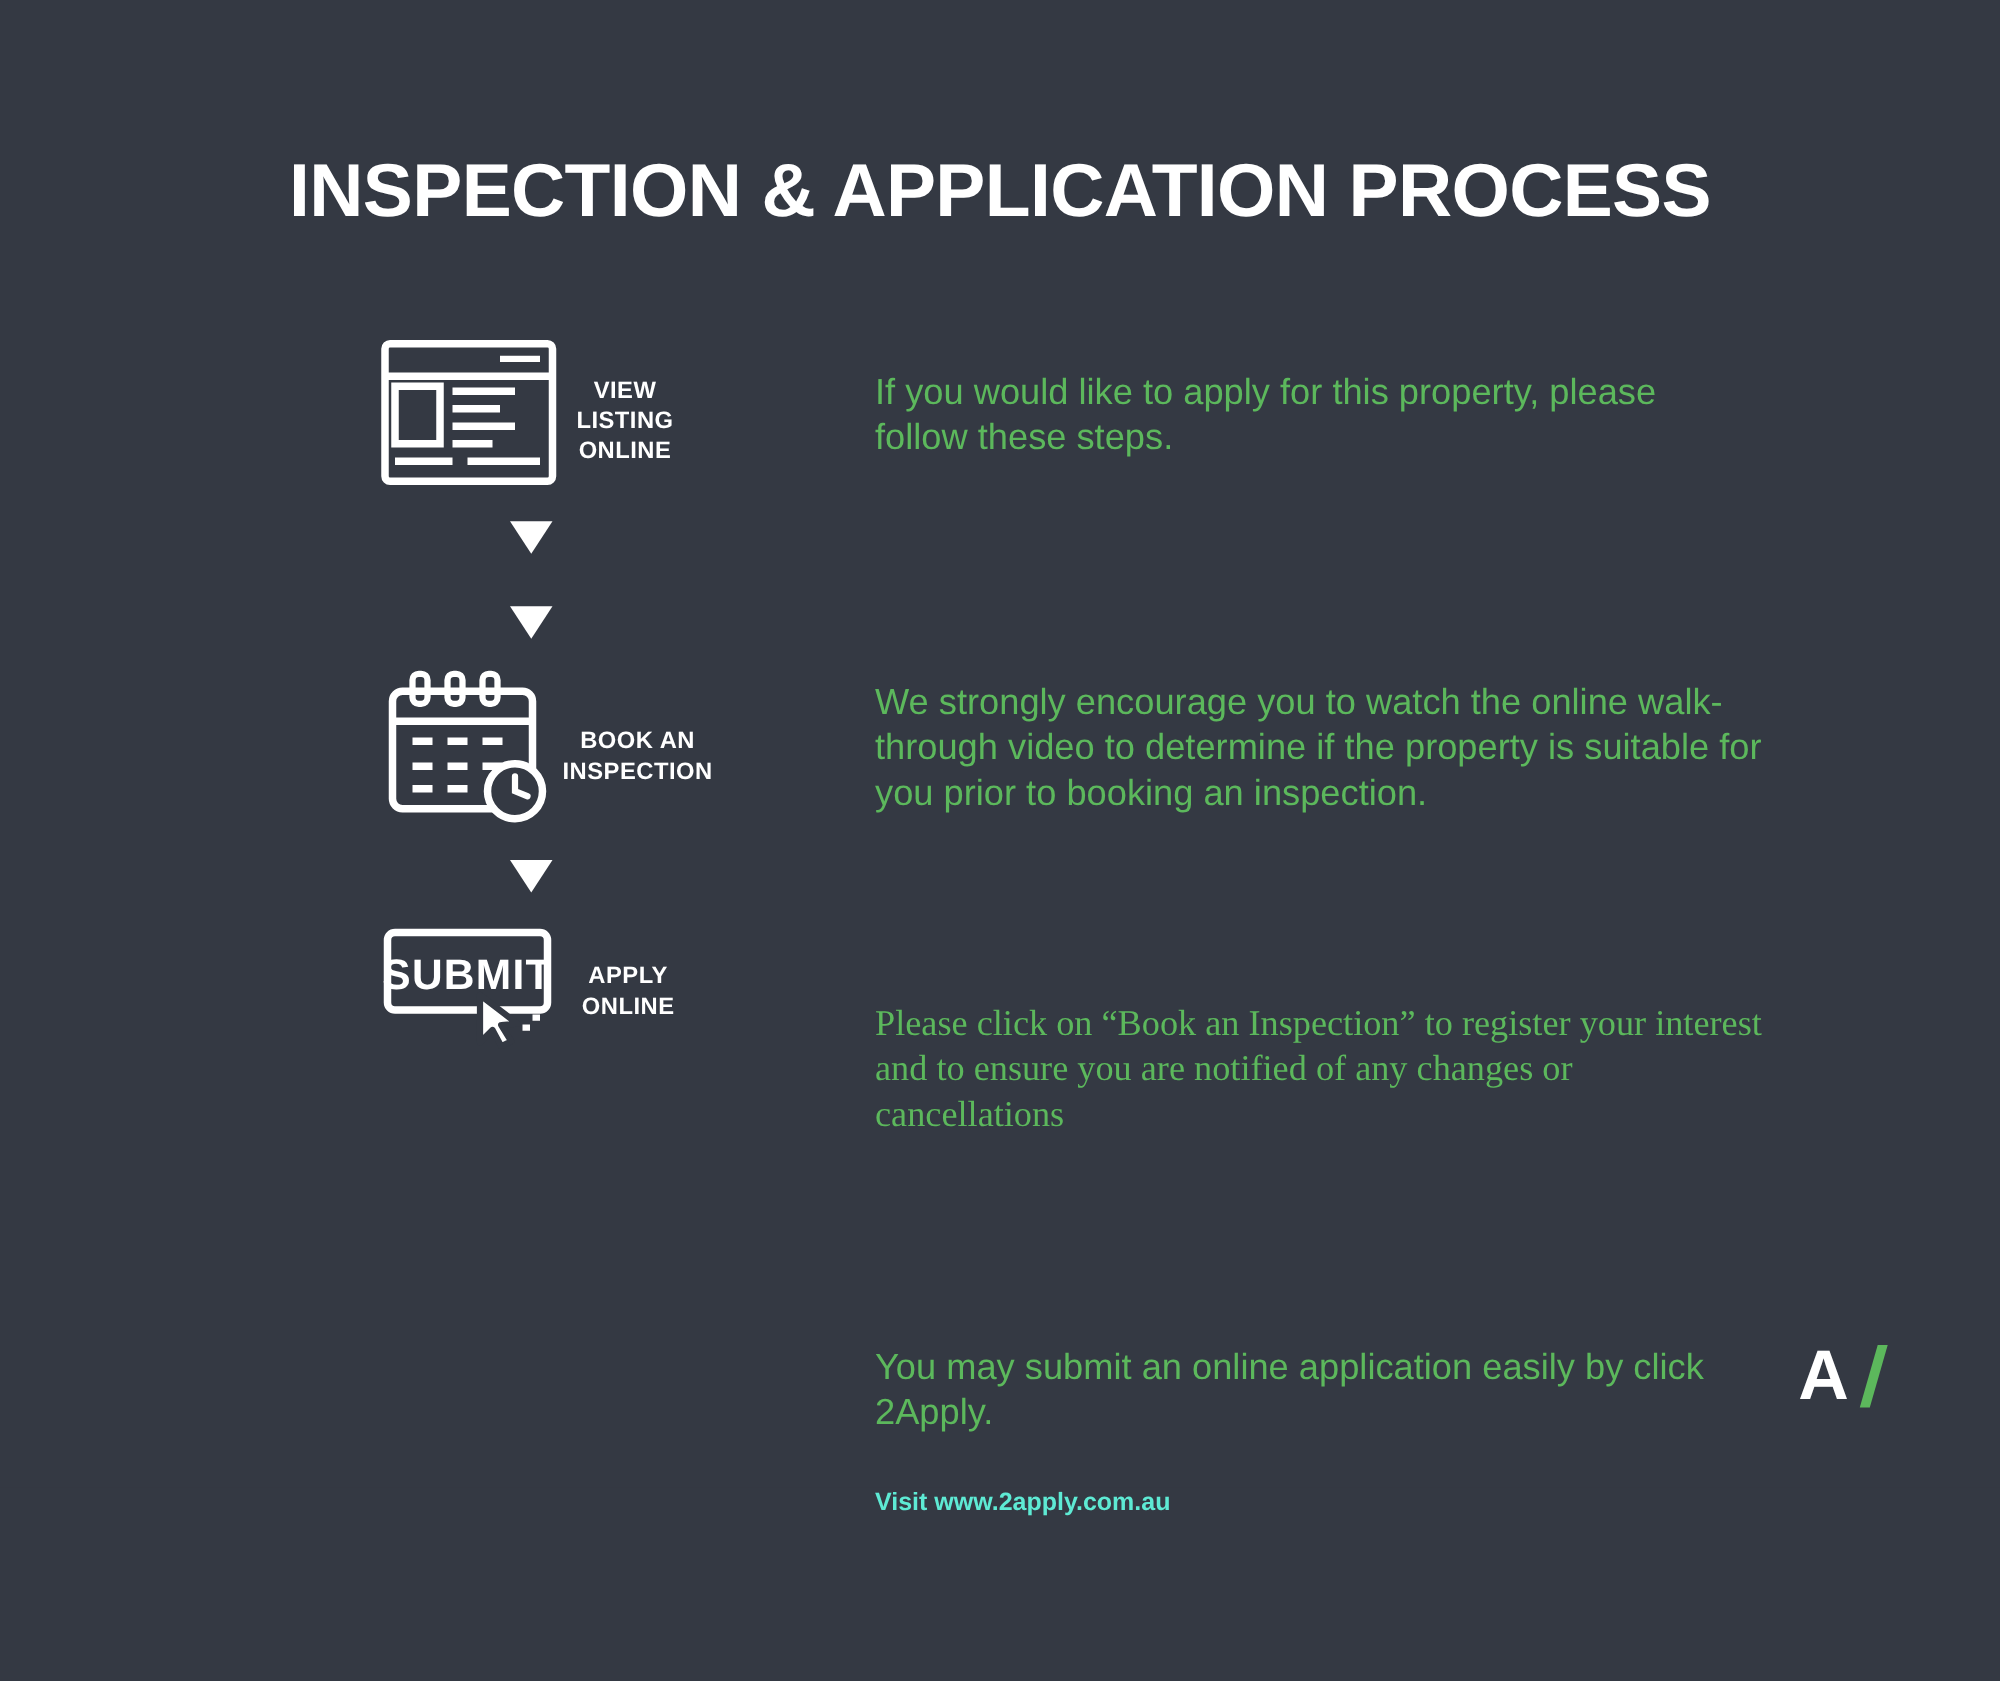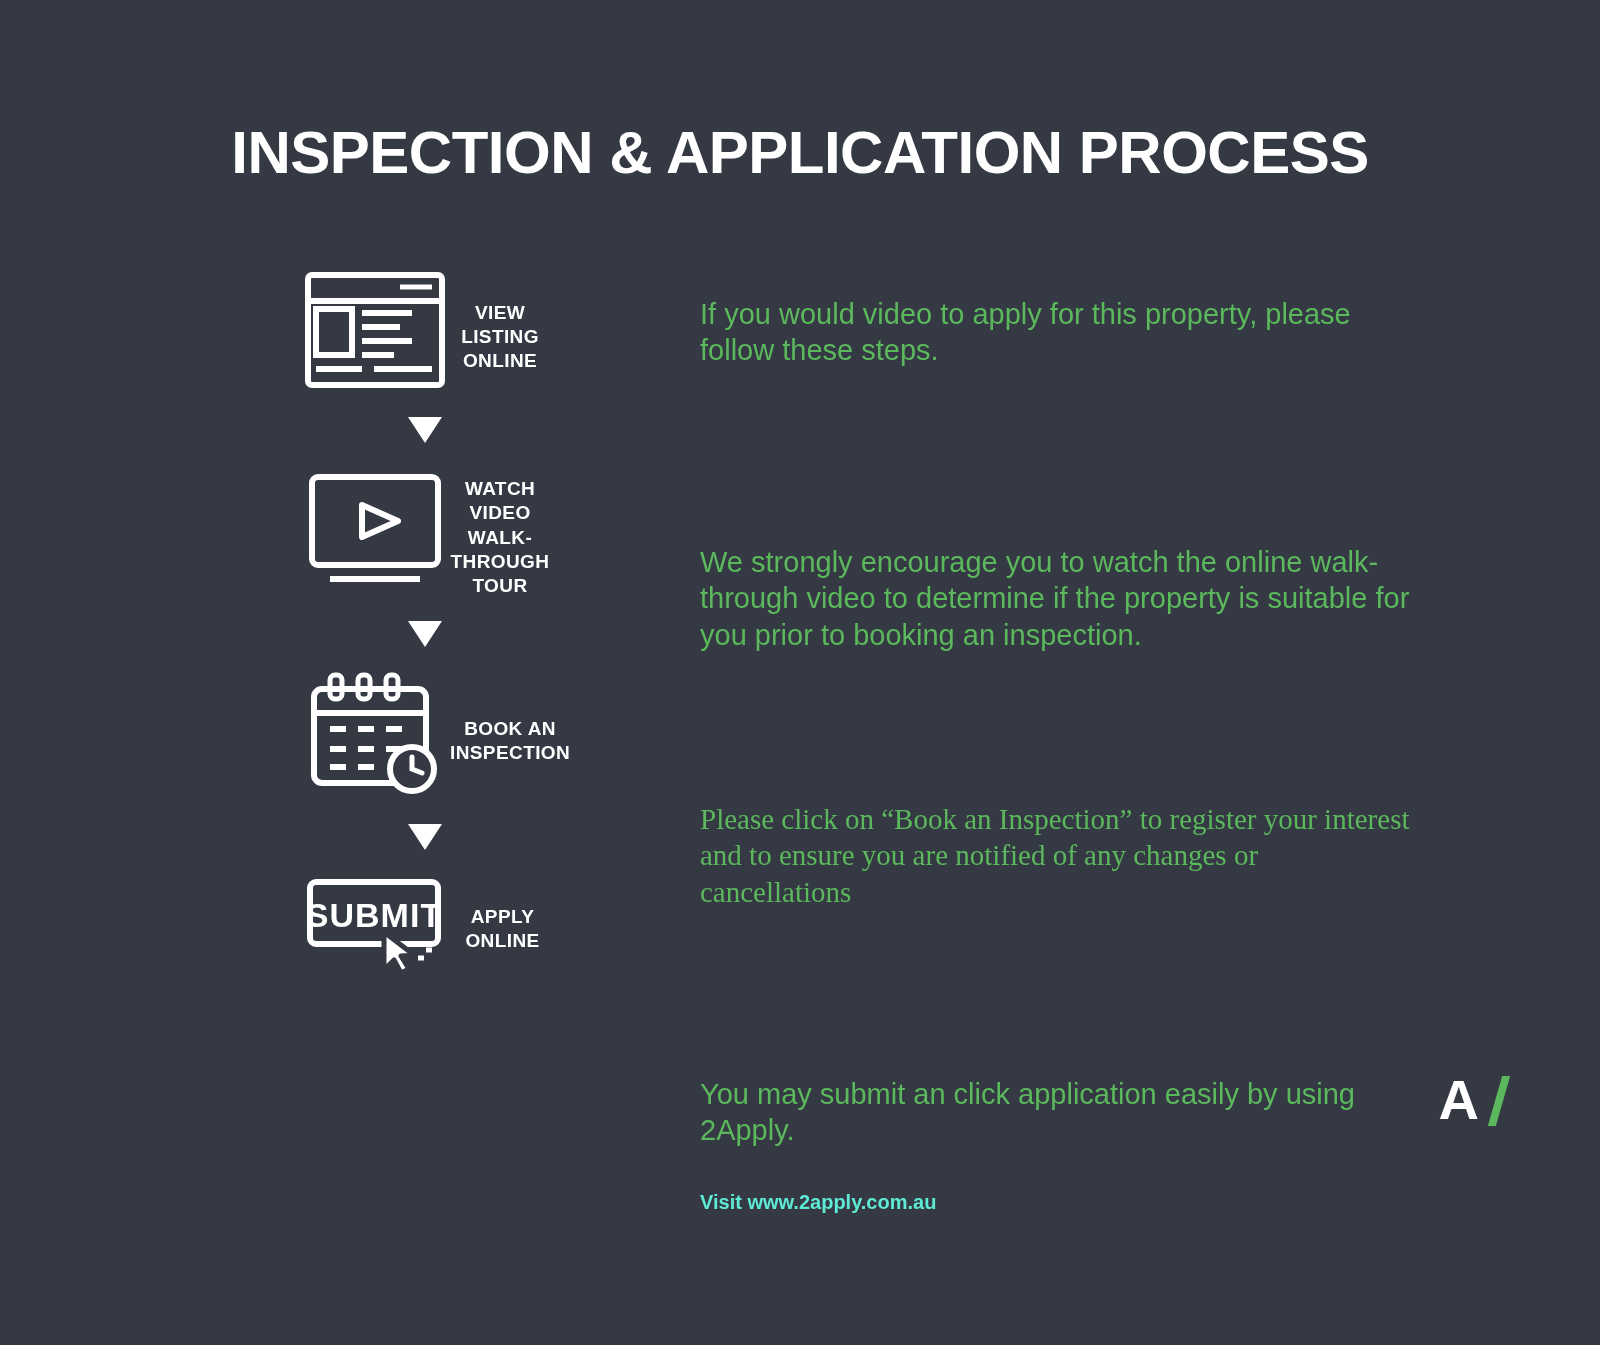--- a/index.html
+++ b/index.html
@@ -153,31 +153,20 @@
           <line x1="100" y1="22" x2="132" y2="22" stroke="#ffffff" stroke-width="5"></line>
         </svg>
       </div>
       <div class="step-label">VIEW LISTING ONLINE</div>
     </div>
 
     <div class="arrow-wrap">
         <div class="arrow"></div>
       </div>
 
-    <div class="step">
-      <div class="icon-box">
-        <svg width="150" height="120" viewBox="0 0 150 120">
-          <rect x="12" y="6" width="126" height="88" rx="6" fill="none" stroke="#ffffff" stroke-width="6"></rect>
-          <path d="M62 34 L98 50 L62 66 Z" fill="none" stroke="#ffffff" stroke-width="6" stroke-linejoin="round"></path>
-          <line x1="30" y1="108" x2="120" y2="108" stroke="#ffffff" stroke-width="6"></line>
-        </svg>
-      </div>
-      <div class="step-label">WATCH VIDEO
-WALK-THROUGH TOUR</div>
-    </div>
 
     <div class="arrow-wrap">
         <div class="arrow"></div>
       </div>
 
     <div class="step">
       <div class="icon-box">
         <svg width="150" height="135" viewBox="0 0 150 135">
           <rect x="14" y="22" width="112" height="94" rx="8" fill="none" stroke="#ffffff" stroke-width="6"></rect>
           <line x1="14" y1="46" x2="126" y2="46" stroke="#ffffff" stroke-width="6"></line>
@@ -212,24 +201,24 @@
           <line x1="126" y1="80" x2="132" y2="80" stroke="#ffffff" stroke-width="5"></line>
           <line x1="118" y1="88" x2="124" y2="88" stroke="#ffffff" stroke-width="5"></line>
         </svg>
       </div>
       <div class="step-label">APPLY ONLINE</div>
     </div>
 
   </div>
 
   <div class="notes">
-    <div class="note n1">If you would video to apply for this property, please follow these steps.</div>
+    <div class="note n1">If you would like to apply for this property, please follow these steps.</div>
     <div class="note n2">We strongly encourage you to watch the online walk-through video to determine if the property is suitable for you prior to booking an inspection.</div>
     <div class="note n3">Please click on “Book an Inspection” to register your interest and to ensure you are notified of any changes or cancellations</div>
-    <div class="note n4">You may submit an click application easily by using 2Apply.</div>
+    <div class="note n4">You may submit an online application easily by click 2Apply.</div>
     <div class="visit">Visit www.2apply.com.au</div>
   </div>
 
   <div class="logo">
     <span>A</span>
     <span class="slash"></span>
   </div>
 
 </div>
 

